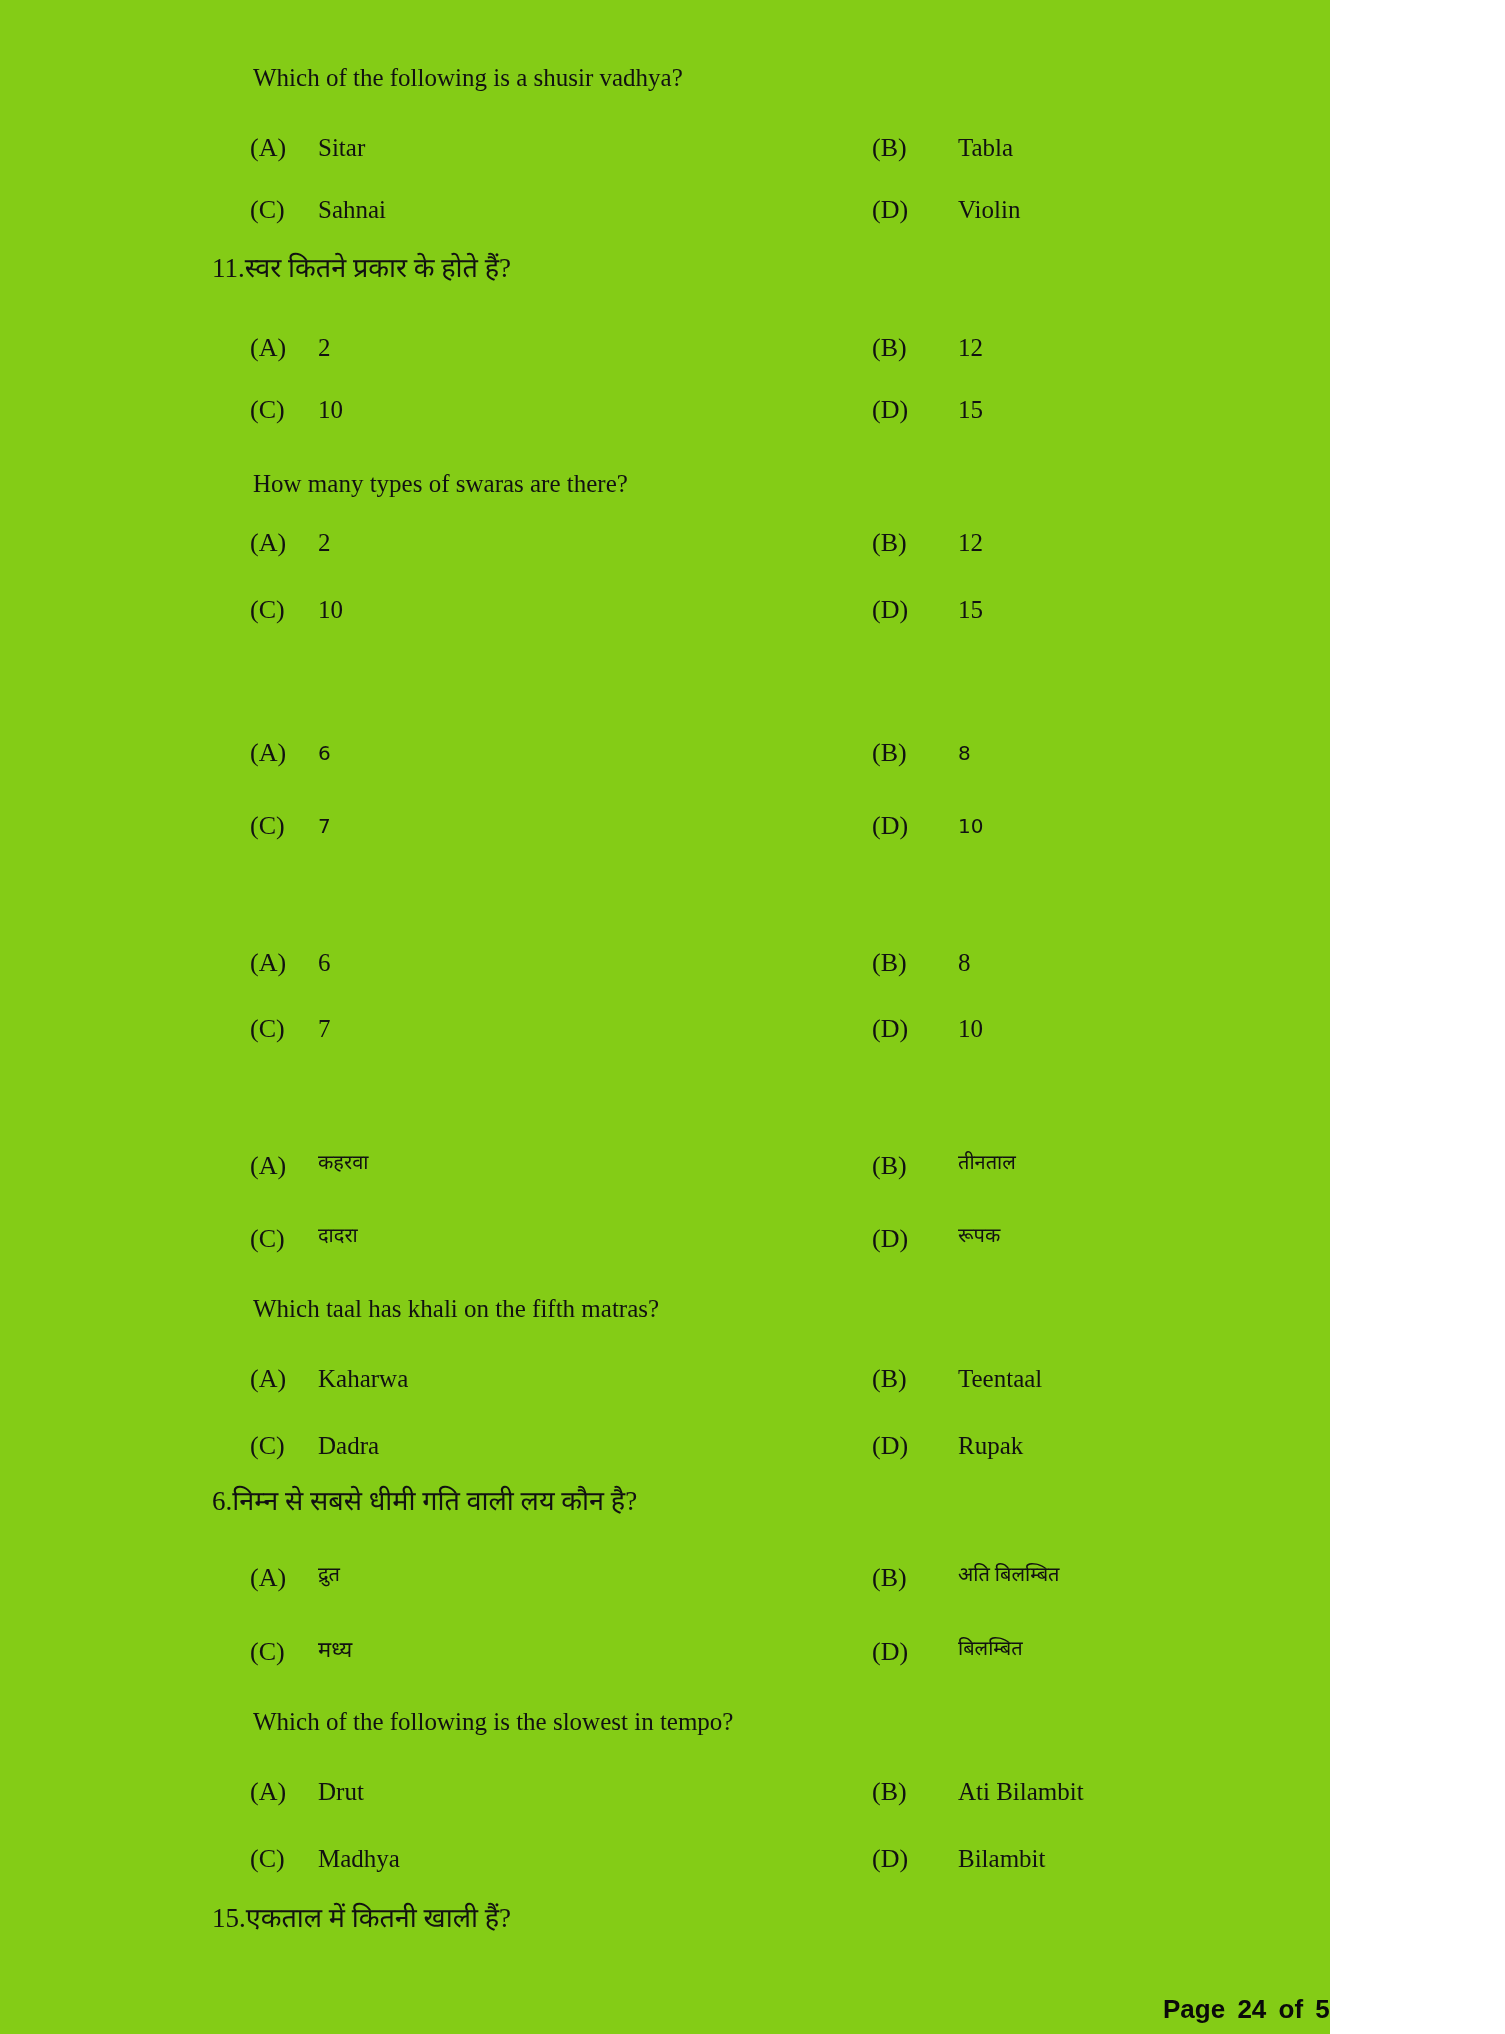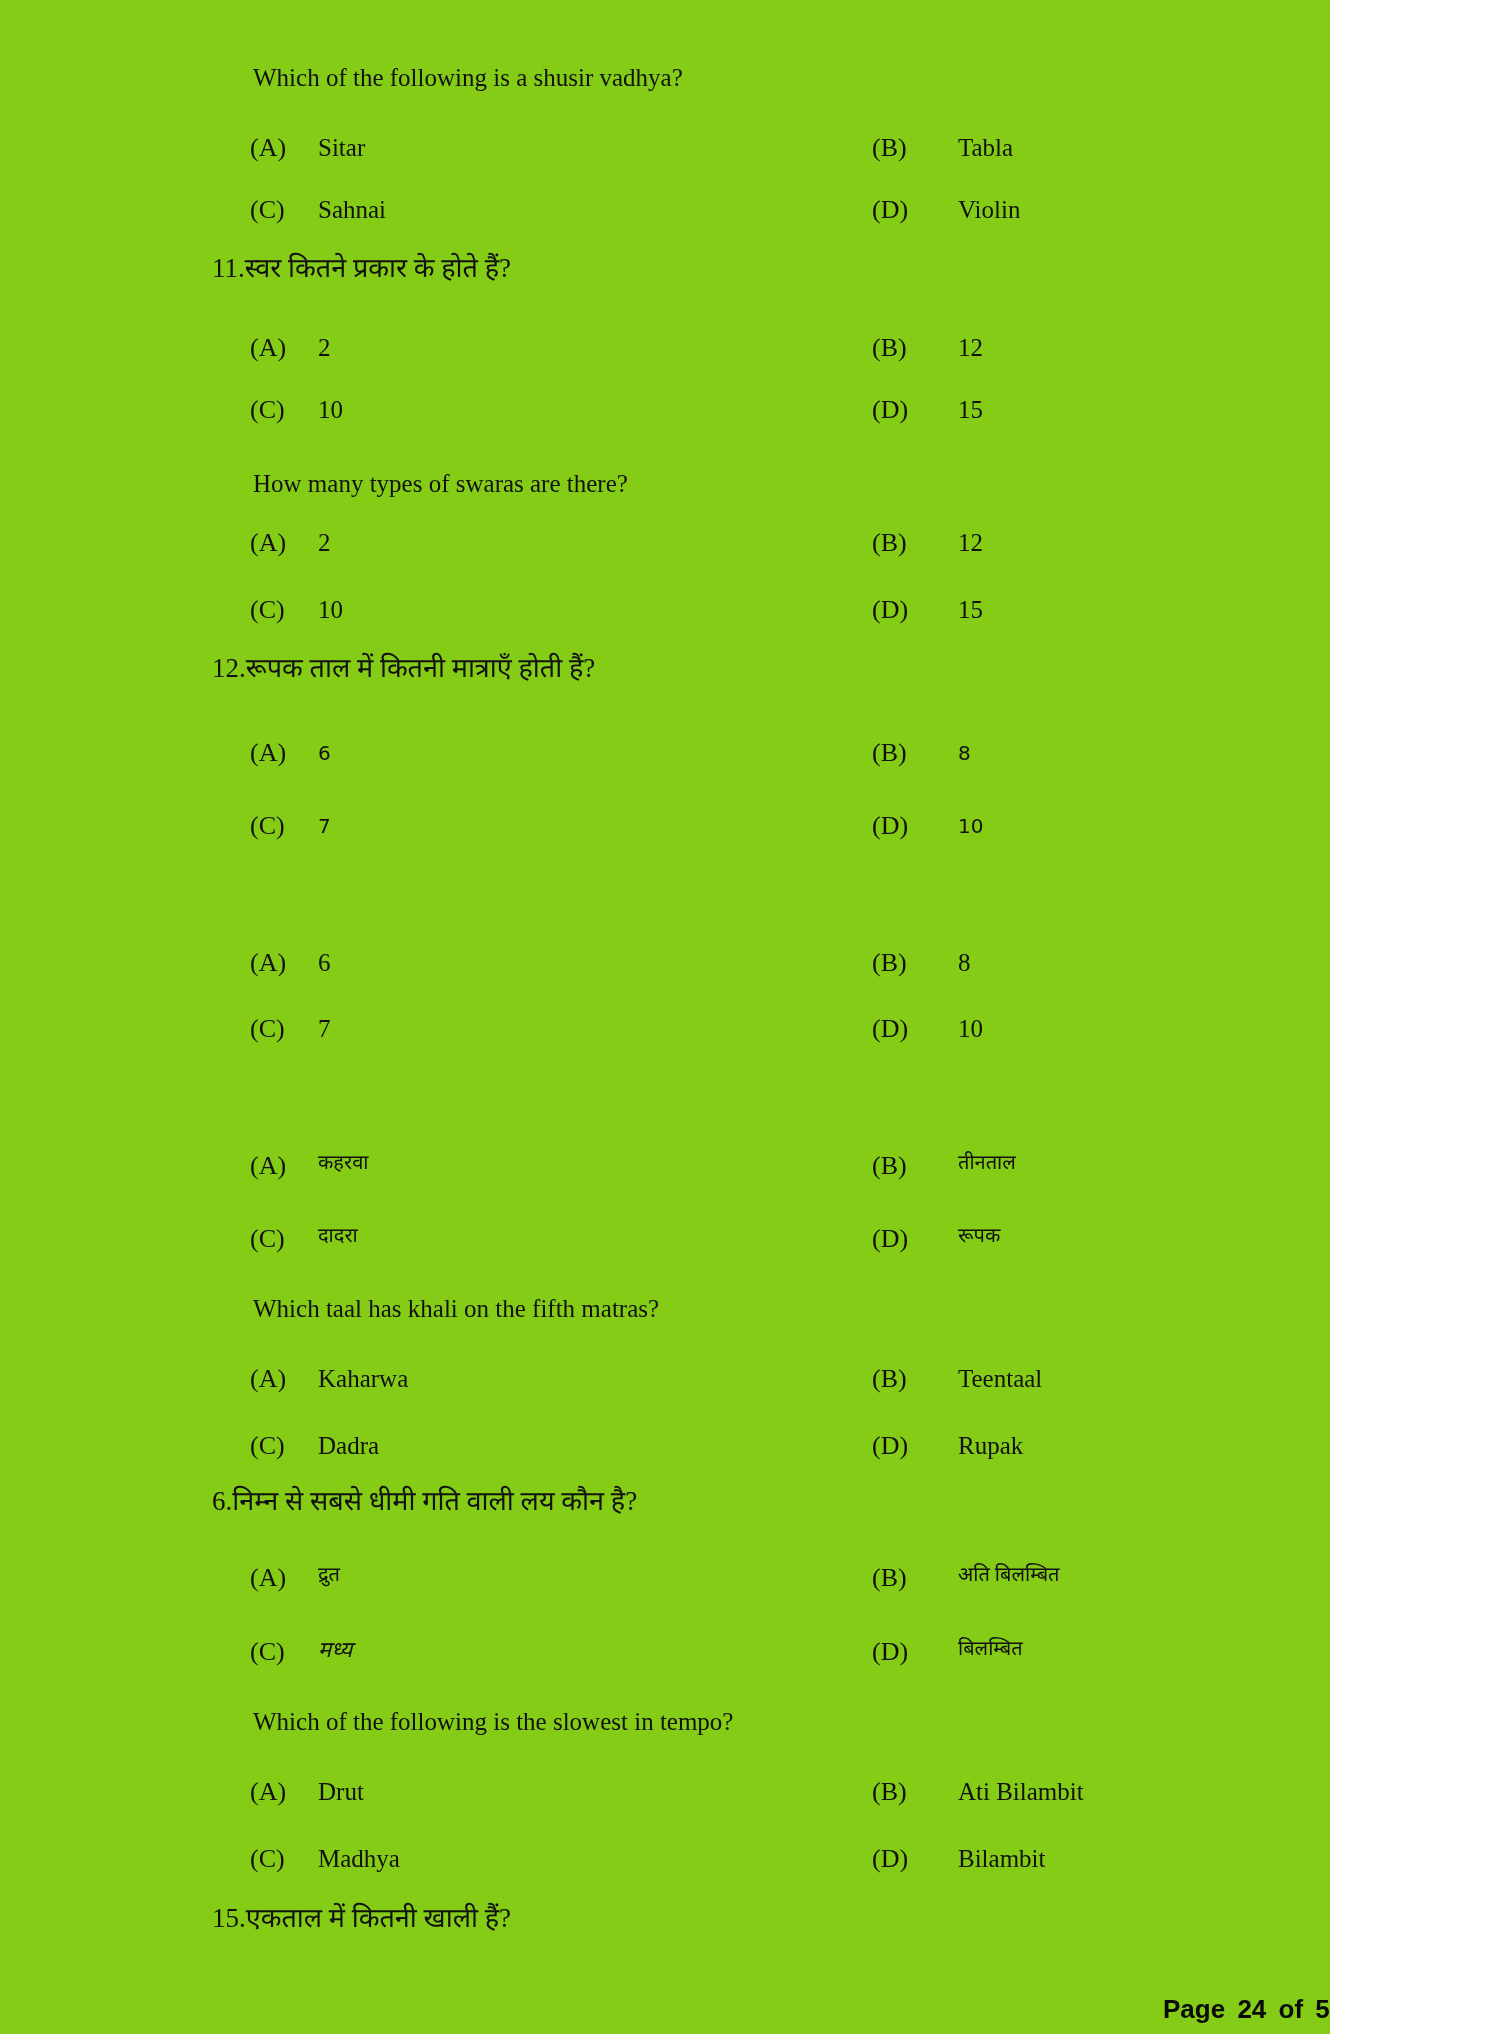--- a/index.html
+++ b/index.html
@@ -49,21 +49,20 @@
   .en {
     font-family: "Liberation Serif", "DejaVu Serif", serif;
     font-size: 25px;
   }
   .hi {
     font-family: "Liberation Serif", "DejaVu Serif", serif;
     font-size: 20px;
   }
   .hi-sm {
     font-size: 22px;
-    font-style: italic;
   }
   .sm {
     font-family: "DejaVu Sans", "Liberation Sans", sans-serif;
     font-size: 20px;
     padding-top: 4px;
   }
   .footer {
     position: absolute;
     left: 1163px;
     top: 1994px;
@@ -125,21 +124,20 @@
     <span class="txt tb en">12</span>
   </div>
 
   <div class="line row" style="top:594px">
     <span class="lab a">(C)</span>
     <span class="txt ta en">10</span>
     <span class="lab b">(D)</span>
     <span class="txt tb en">15</span>
   </div>
 
-  <div class="line q-hi" style="top:652px">12.रूपक ताल में कितनी मात्राएँ होती हैं?</div>
 
   <div class="line row" style="top:737px">
     <span class="lab a">(A)</span>
     <span class="txt ta sm">6</span>
     <span class="lab b">(B)</span>
     <span class="txt tb sm">8</span>
   </div>
 
   <div class="line row" style="top:810px">
     <span class="lab a">(C)</span>

